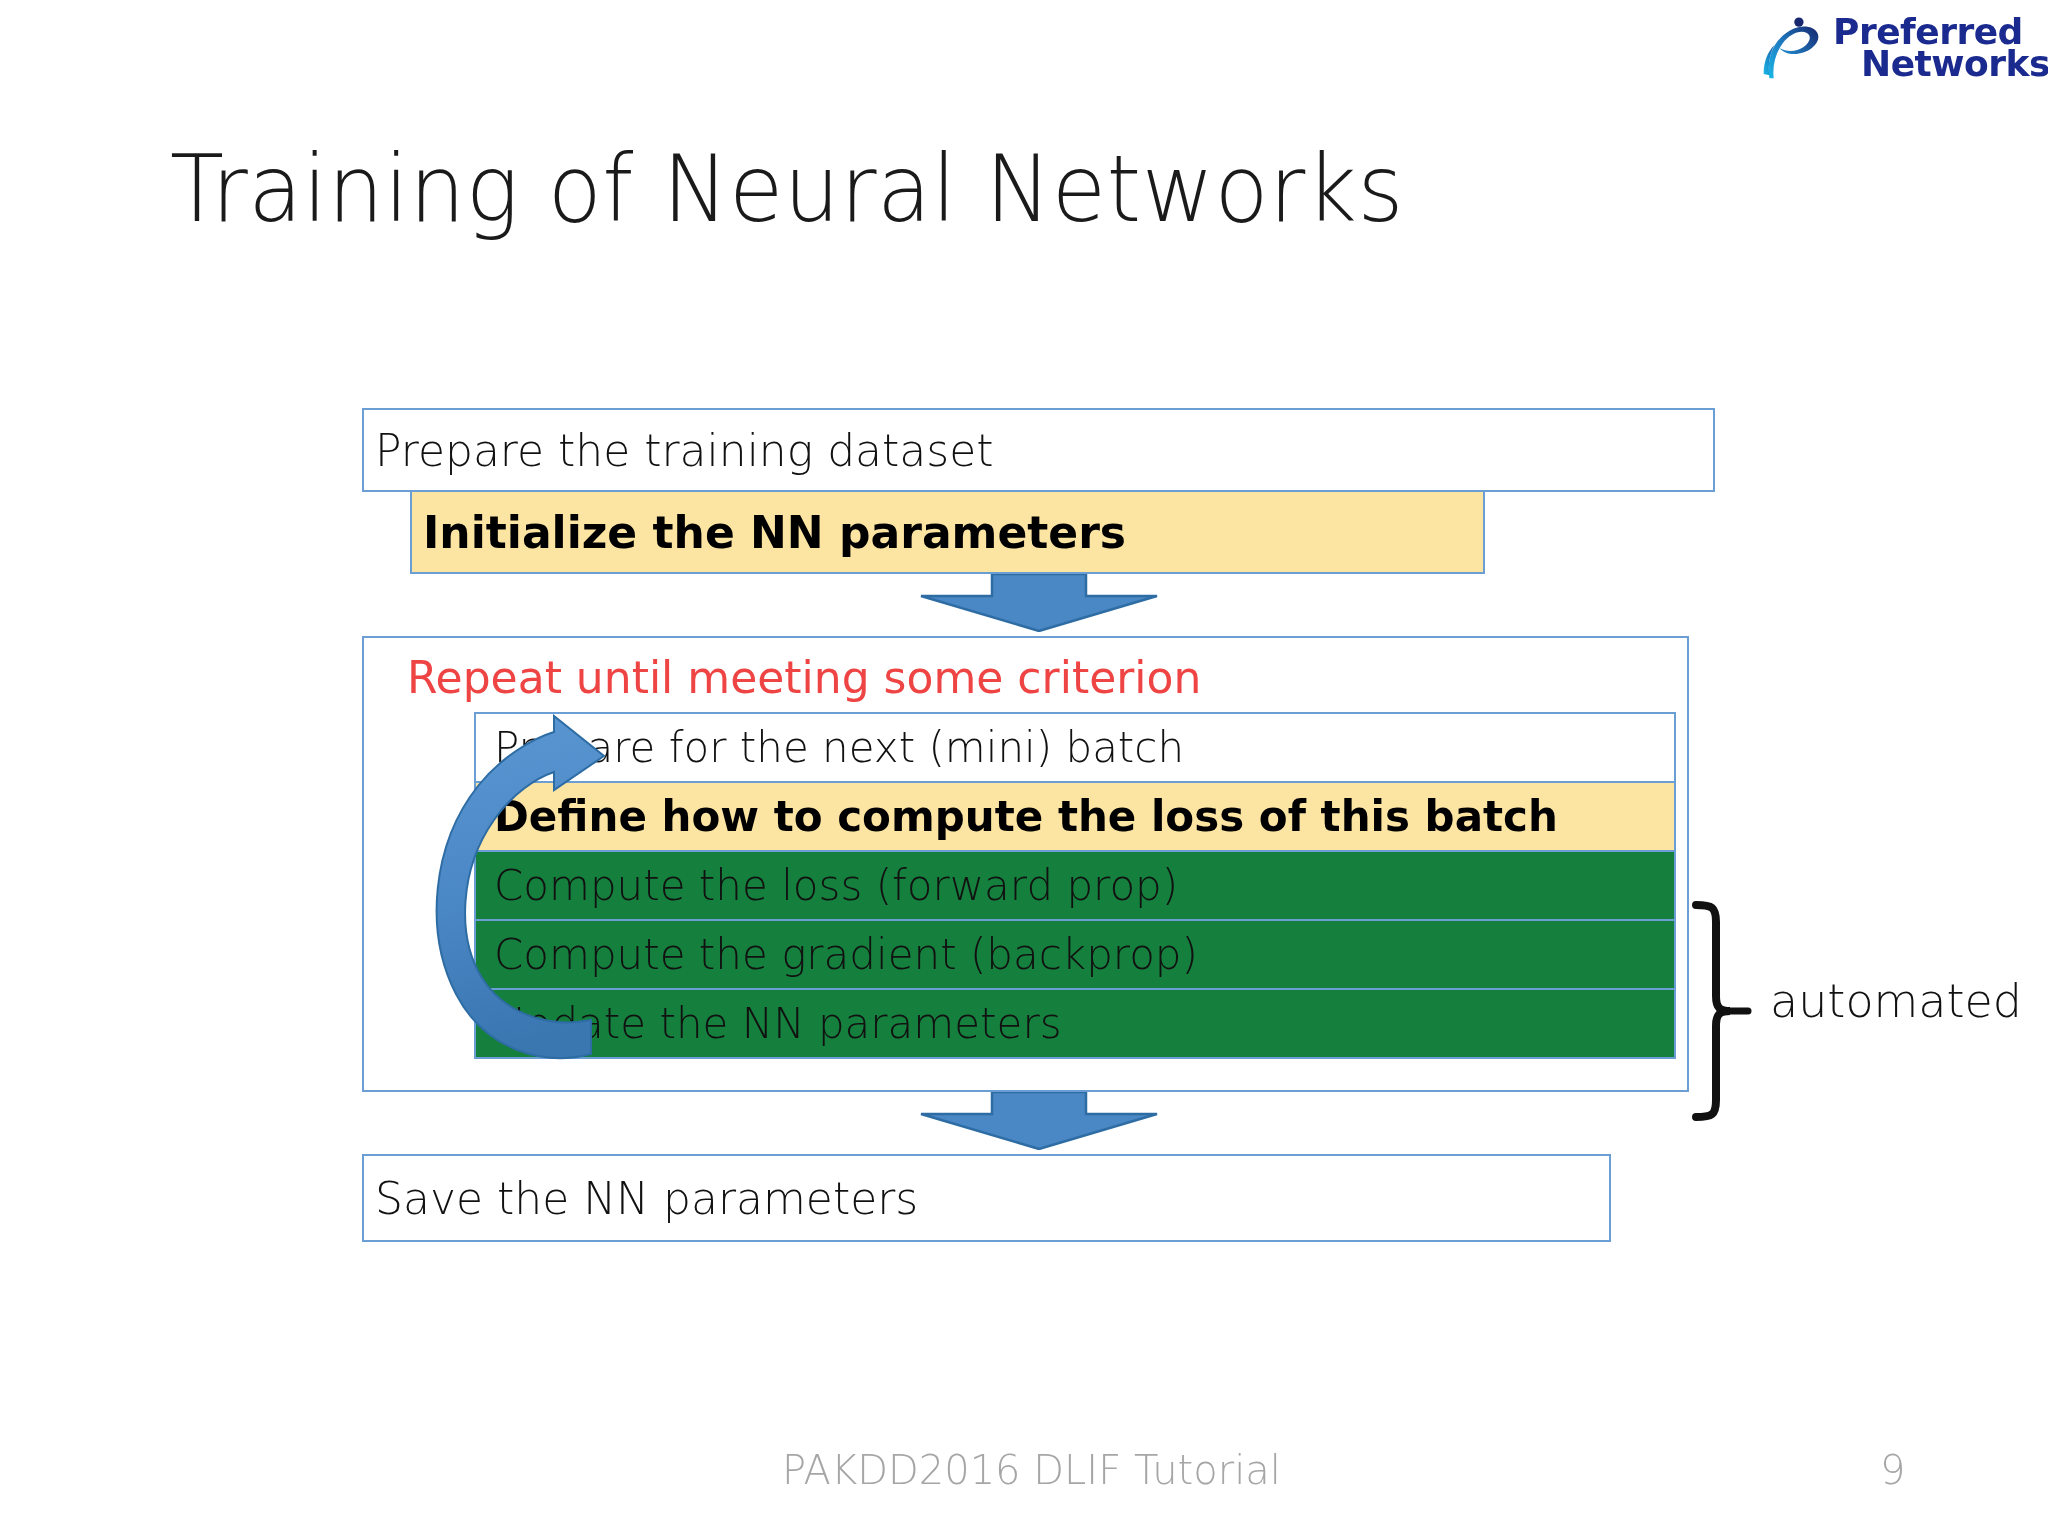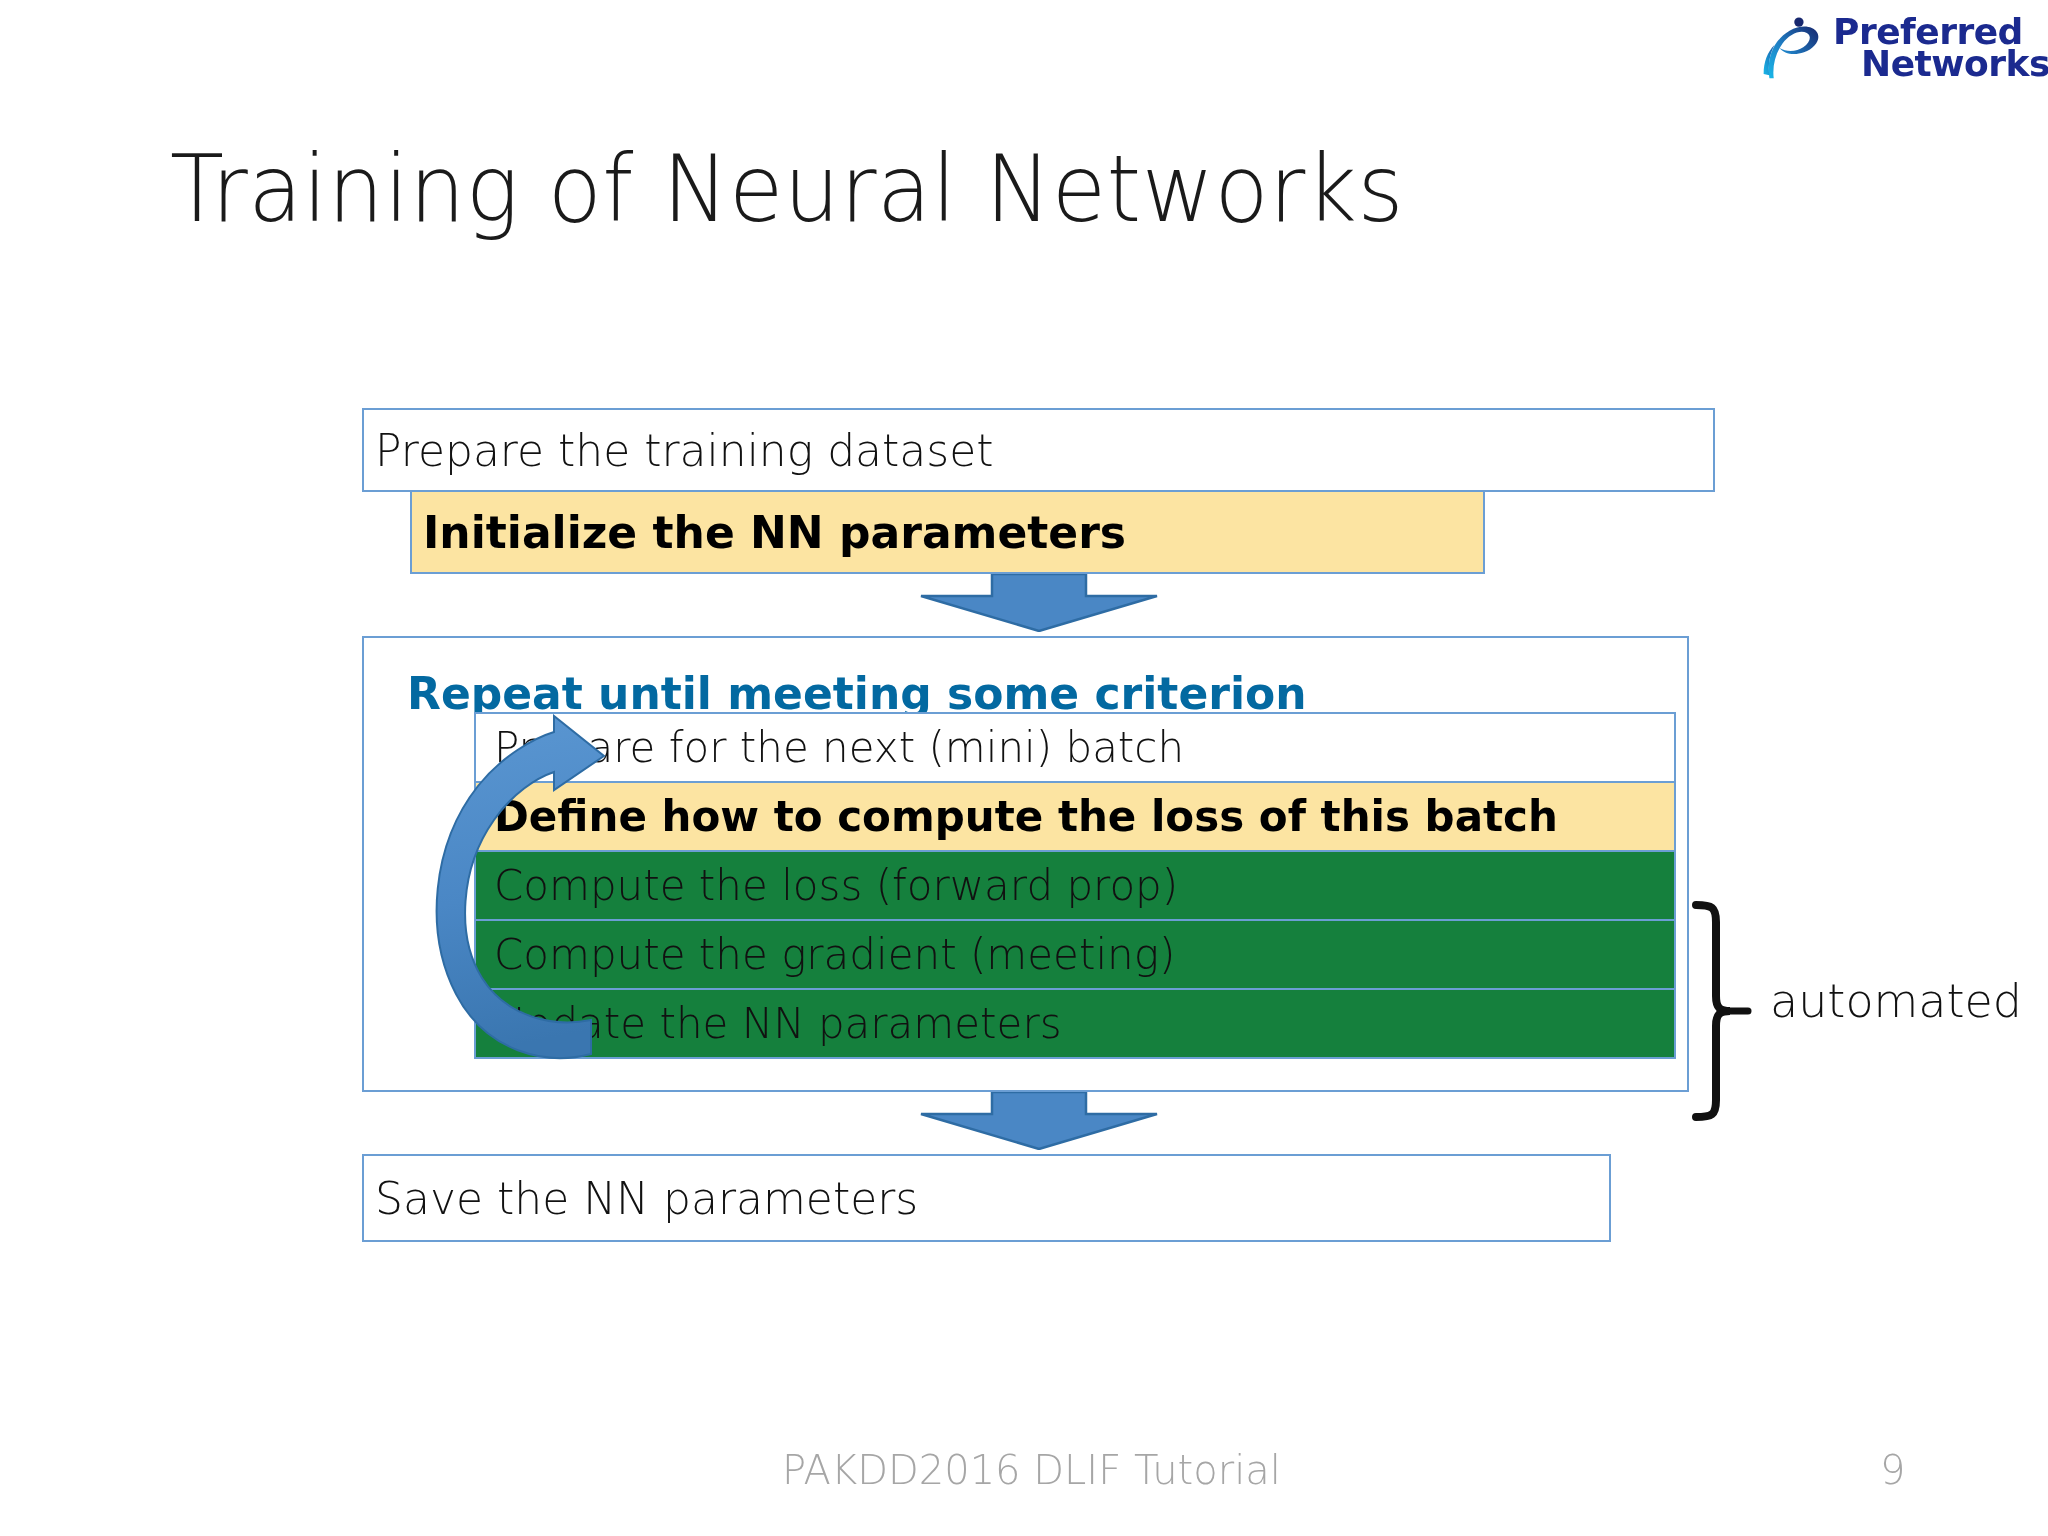--- a/index.html
+++ b/index.html
@@ -99,25 +99,24 @@
     height: 456px;
     border: 2px solid #6b9ed4;
     background: #ffffff;
     position: relative;
   }
   .repeat-label {
     position: absolute;
     left: 43px;
     top: 14px;
     font-size: 44px;
-    font-weight: 700;
-    color: #0369a1;
+    font-weight: 400;
+    color: #ef4444;
     font-family: "DejaVu Sans", sans-serif;
     white-space: nowrap;
-    margin-top: 16px;
   }
 
   .inner-stack {
     position: absolute;
     left: 110px;
     top: 76px;
     width: 1202px;
   }
   .inner-box {
     box-sizing: border-box;
@@ -261,21 +260,21 @@
       <div class="inner-box">
         <span>Prepare for the next (mini) batch</span>
       </div>
       <div class="inner-box yellow">
         <span>Define how to compute the loss of this batch</span>
       </div>
       <div class="inner-box blue">
         <span>Compute the loss (forward prop)</span>
       </div>
       <div class="inner-box blue">
-        <span>Compute the gradient (meeting)</span>
+        <span>Compute the gradient (backprop)</span>
       </div>
       <div class="inner-box blue">
         <span>Update the NN parameters</span>
       </div>
     </div>
   </div>
 
   <div style="height:62px; position:relative;">
     <svg class="down-arrow" viewBox="0 0 250 58">
       <polygon points="78,0 172,0 172,22 243,22 125,57 7,22 78,22" fill="#4a87c5" stroke="#2e6ca4" stroke-width="2.5"></polygon>

